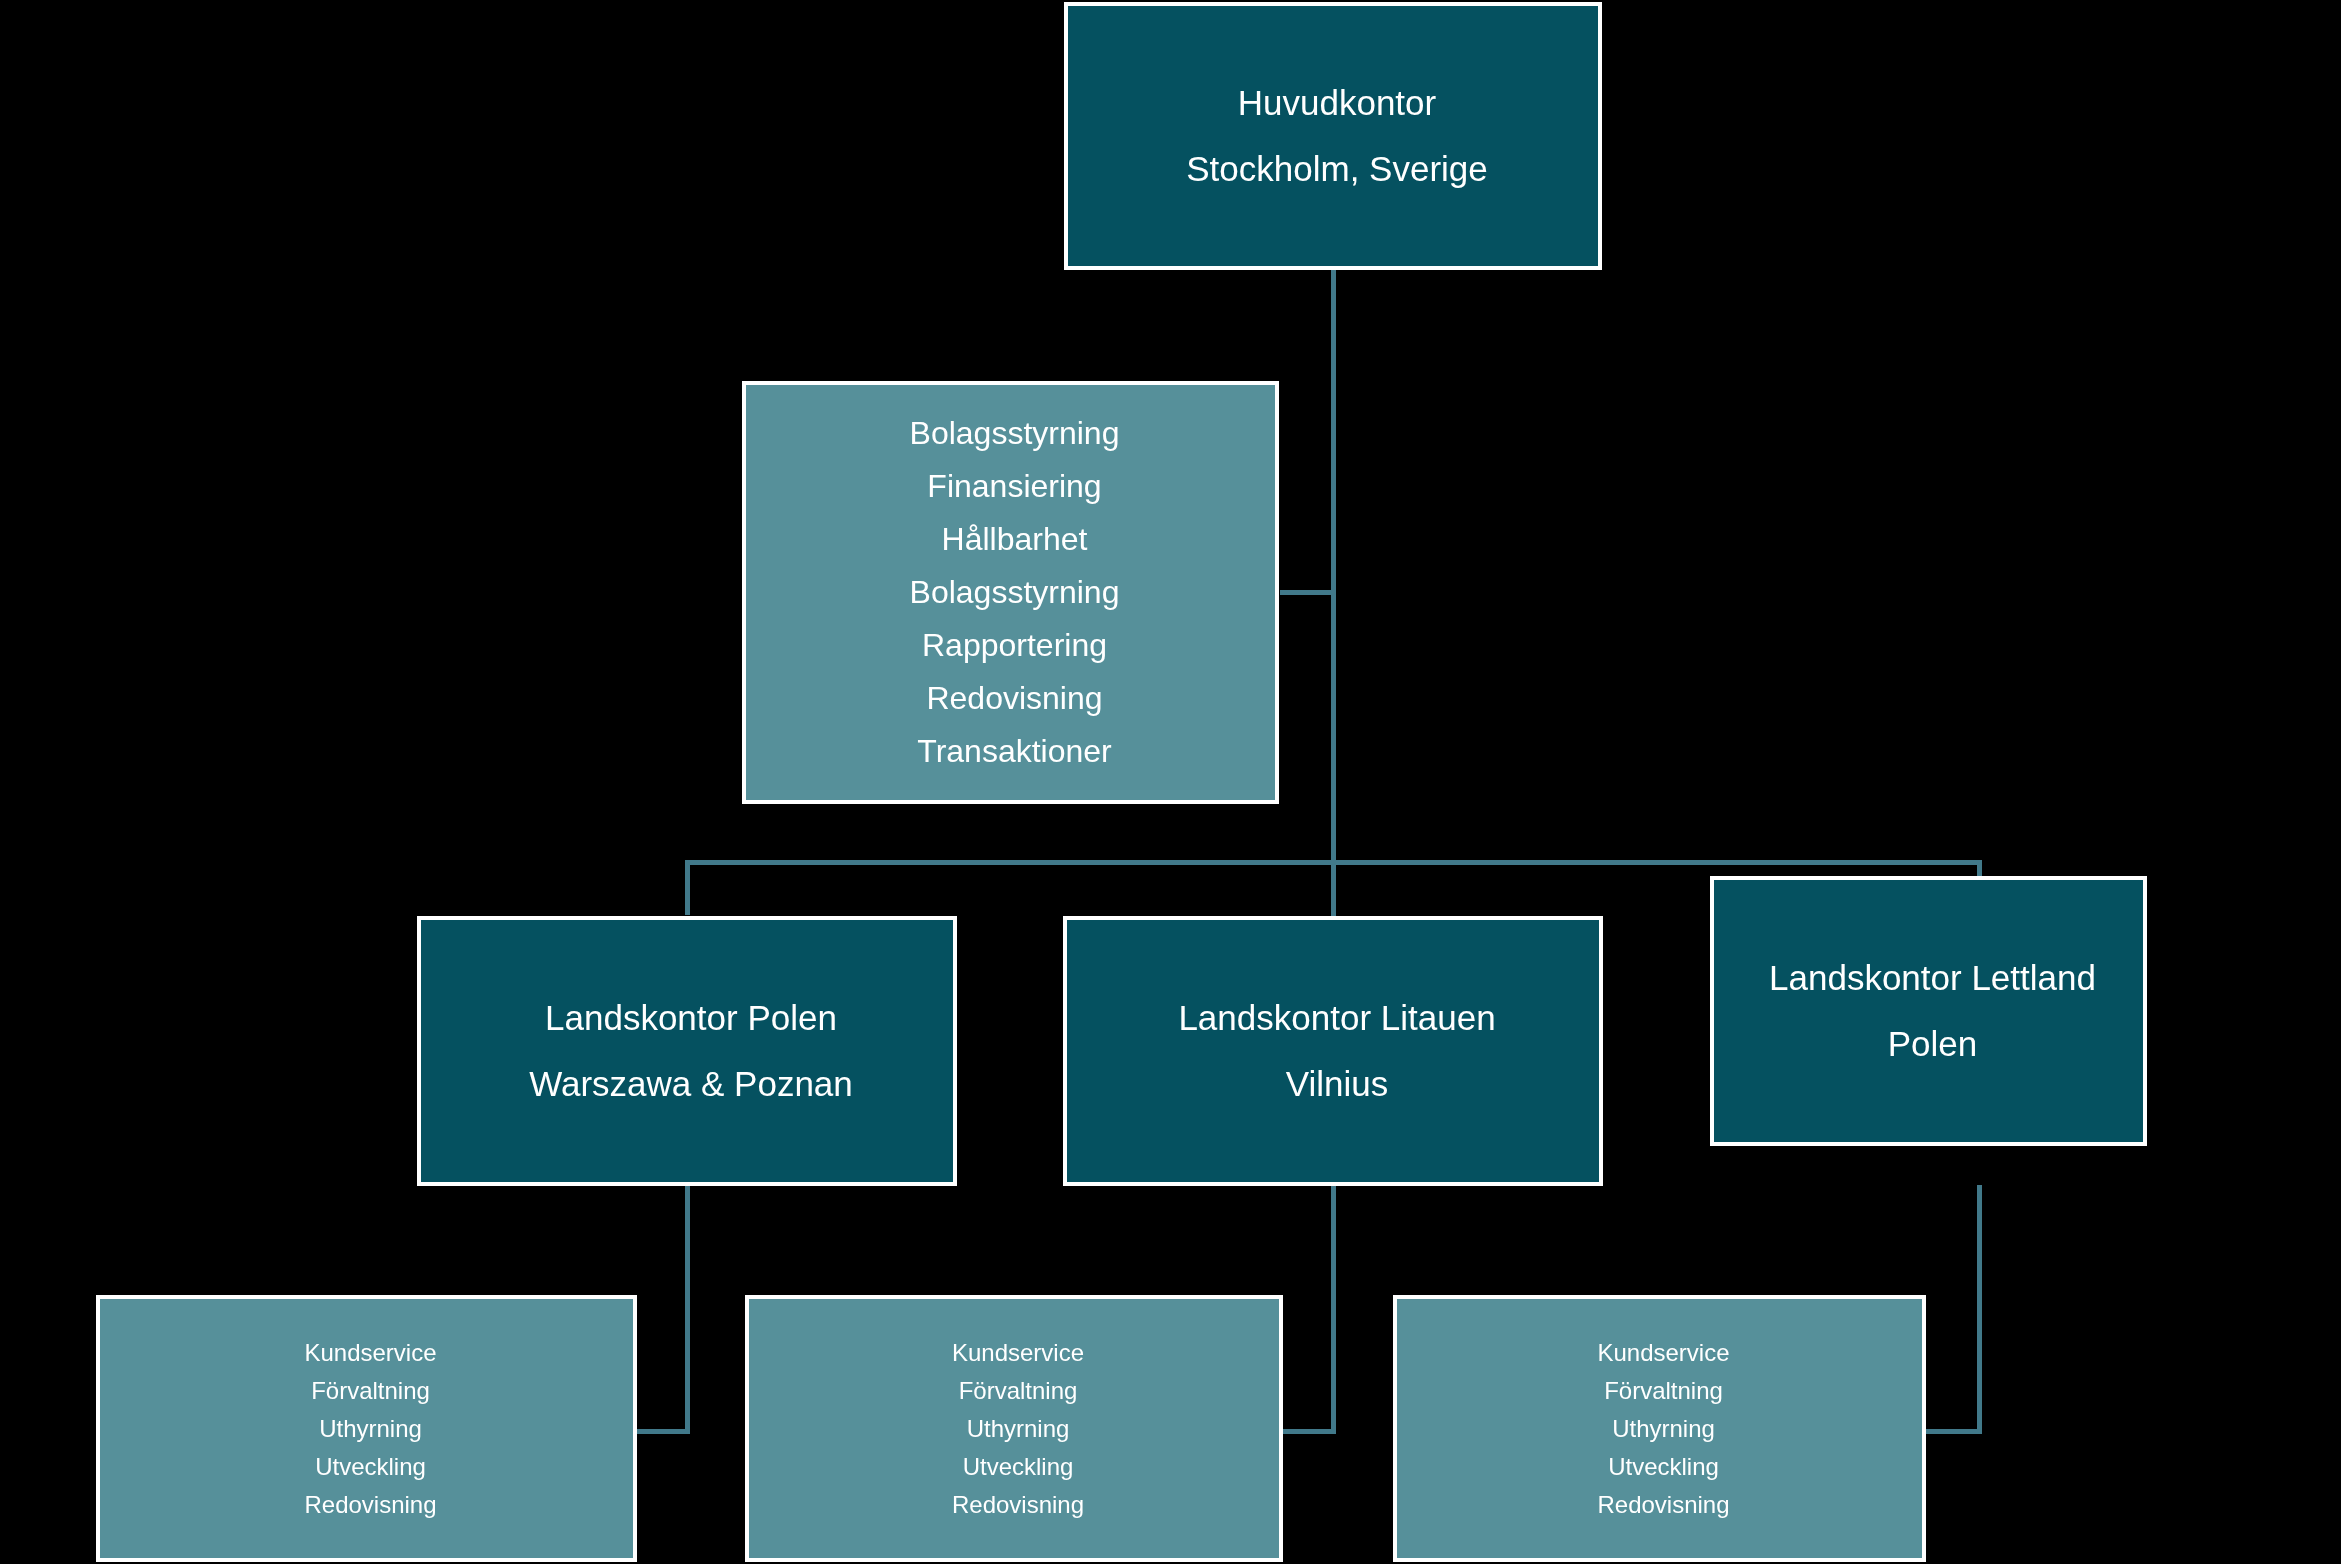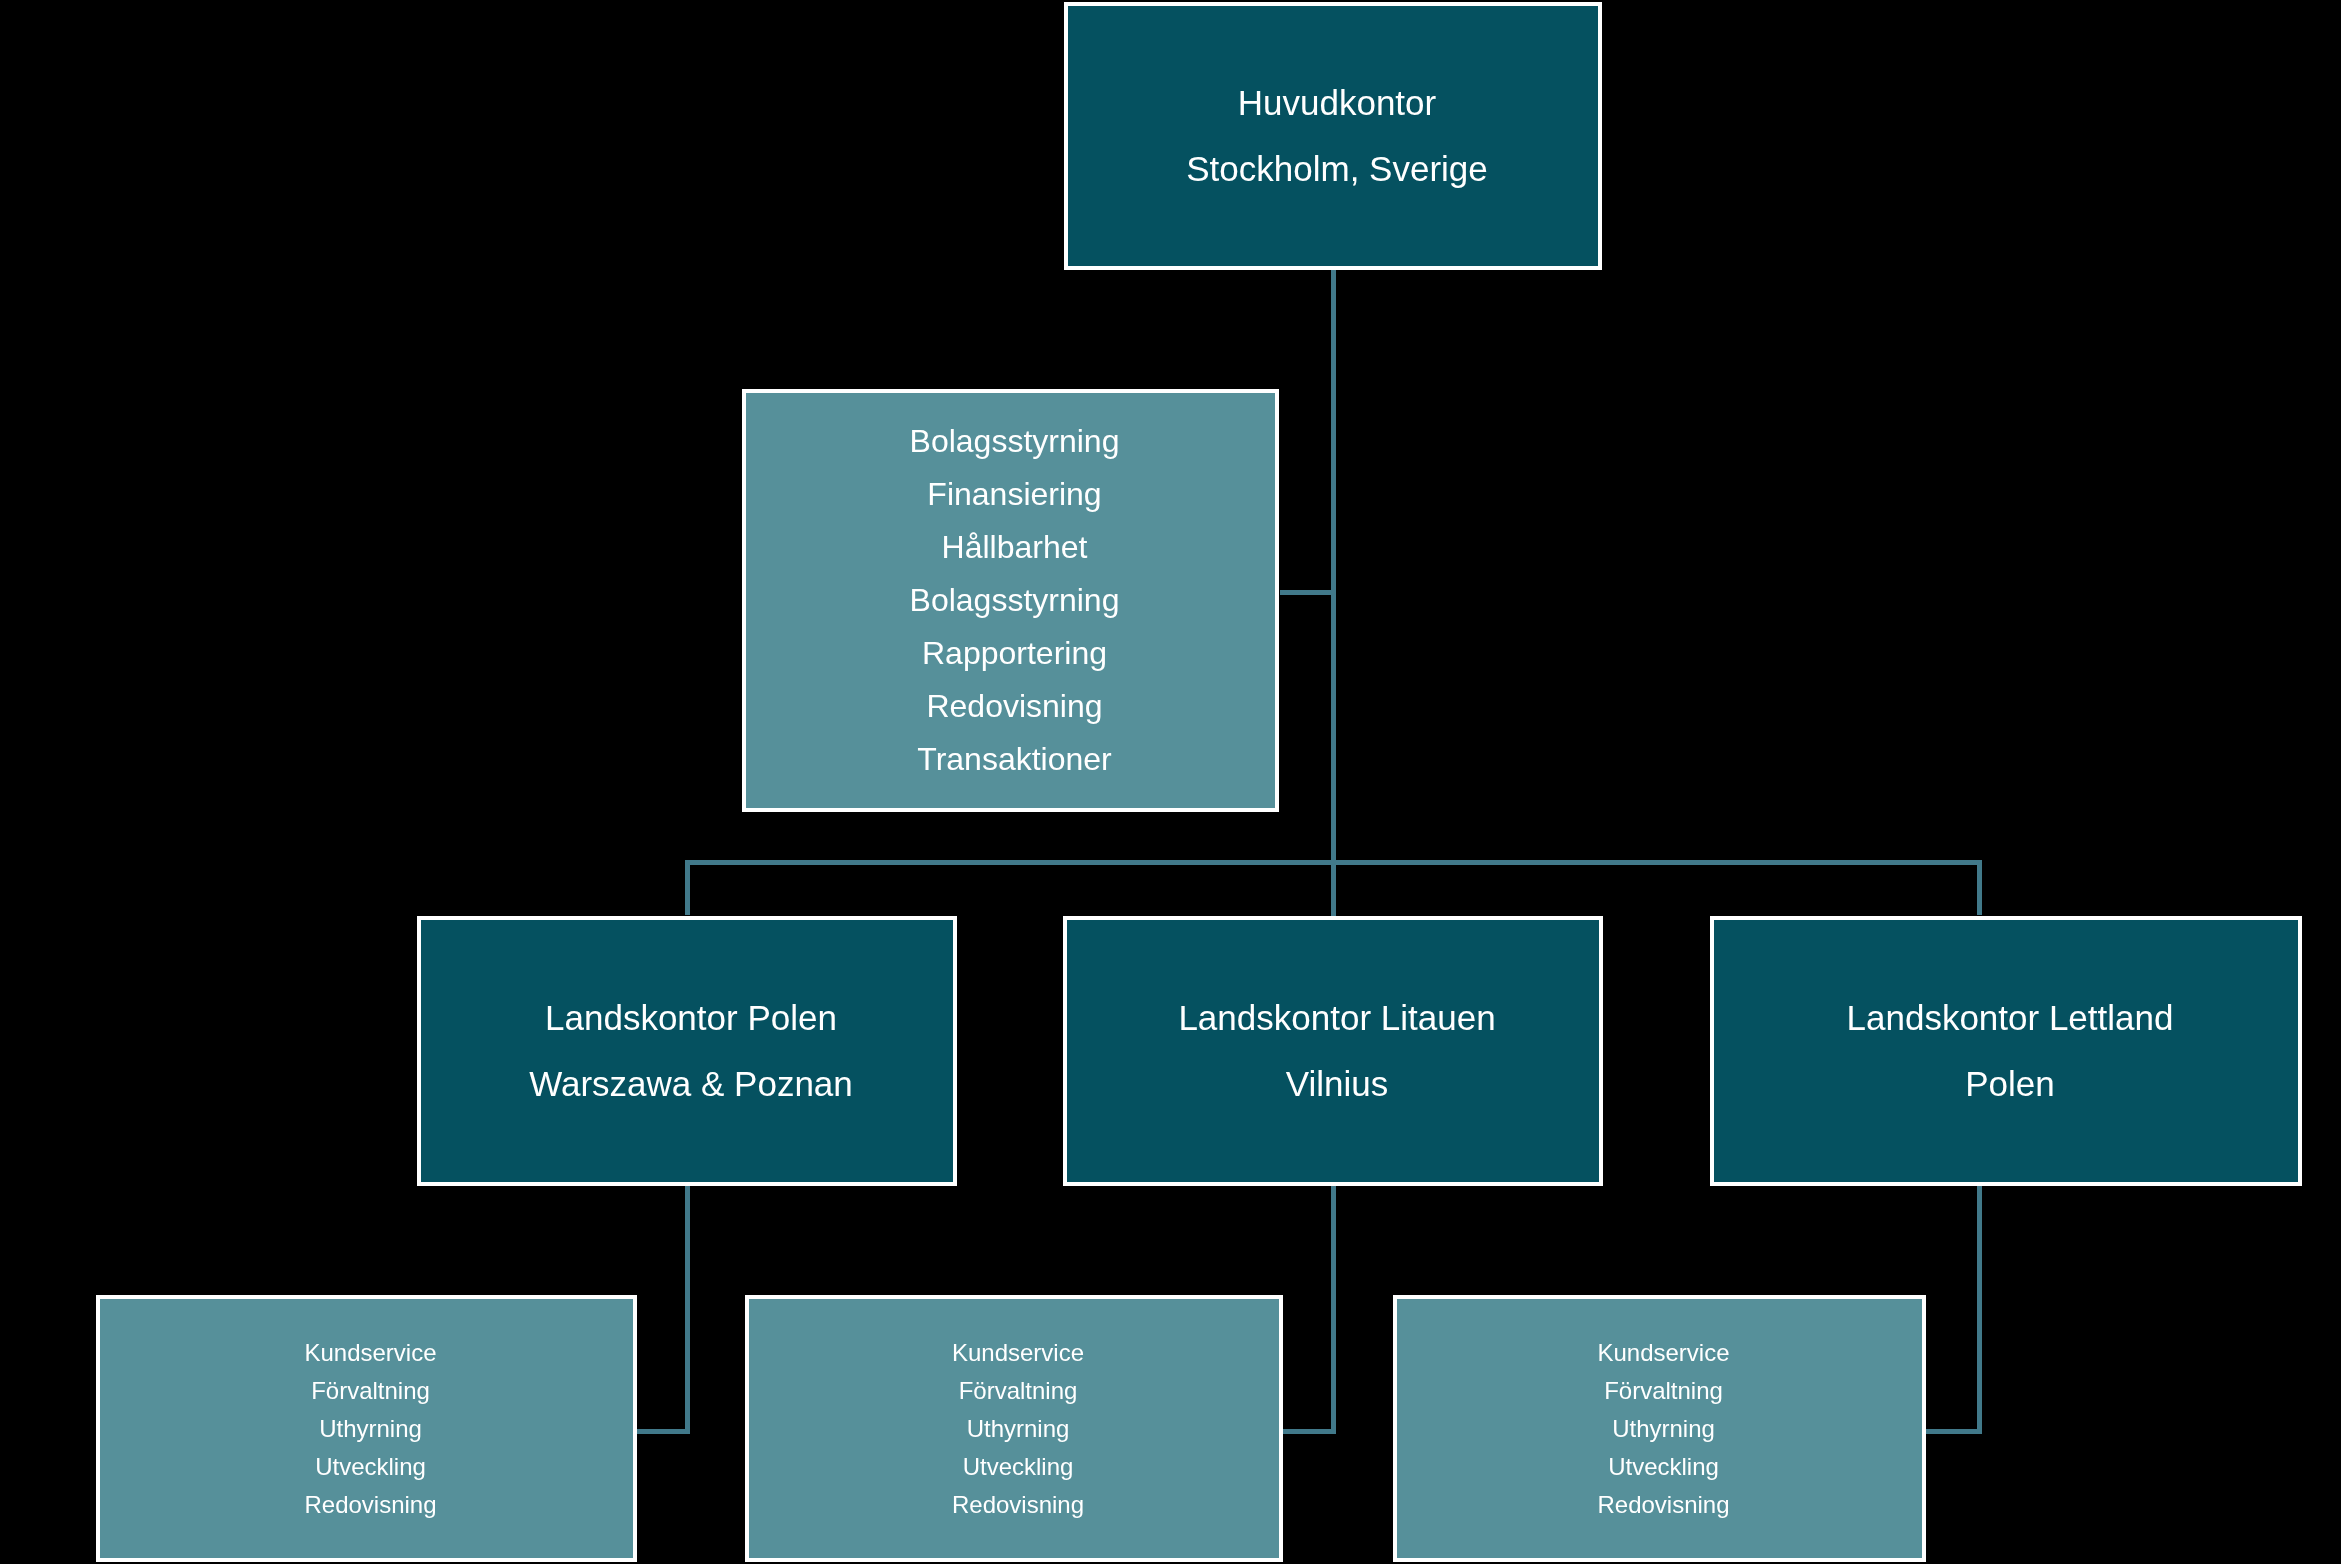--- a/index.html
+++ b/index.html
@@ -33,30 +33,30 @@
   }
   .box.dark{
     background:var(--box-dark);
     font-size:35px;
     line-height:1.25;
     gap:22.4px;
   }
   .box.light{
     background:var(--box-light);
   }
-  .box.staff{font-size:32px;line-height:53px;margin-top:8px;}
+  .box.staff{font-size:32px;line-height:53px;}
   .box.ops{font-size:24px;line-height:38px;}
   .connector{position:absolute;background:var(--line);}
 
   
   #box-hq   {left:1064px;top:1.6px;   width:538px;height:268px;}
   #box-staff{left:742px; top:381px; width:537px;height:423px;}
   #box-pl   {left:417px; top:916px;width:540px;height:270px;}
   #box-lt   {left:1063px;top:916px;width:540px;height:270px;}
-  #box-lv   {left:1710px;top:916px;width:592px;height:270px;}
+  #box-lv   {left:1710px;top:876px;width:437px;height:270px;}
   #box-ops1 {left:96px; top:1295px;width:541px;height:267px;}
   #box-ops2 {left:745px; top:1295px;width:538px;height:267px;}
   #box-ops3 {left:1393px;top:1295px;width:533px;height:267px;}
 
   #ln-trunk {left:1331px;top:270px; width:4.8px;   height:646px;}
   #ln-stub  {left:1280px;top:590px; width:51px;  height:4.8px;}
   #ln-hdist {left:685px; top:860px;width:1297px;height:4.8px;}
   #ln-vpl   {left:685px; top:864px;width:4.8px;   height:51px;}
   #ln-vlv   {left:1977px;top:864px;width:4.8px;   height:51px;}
   #ln-e1v   {left:685px; top:1185px;width:4.8px;   height:248px;}

